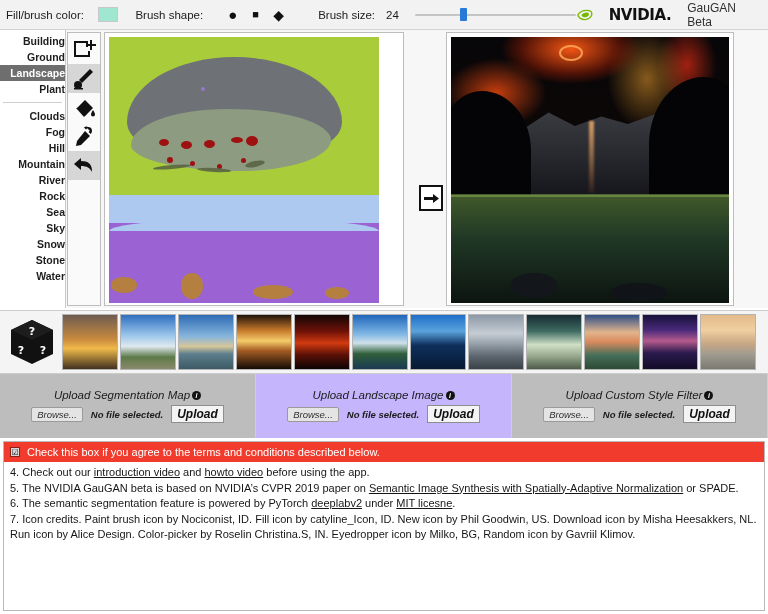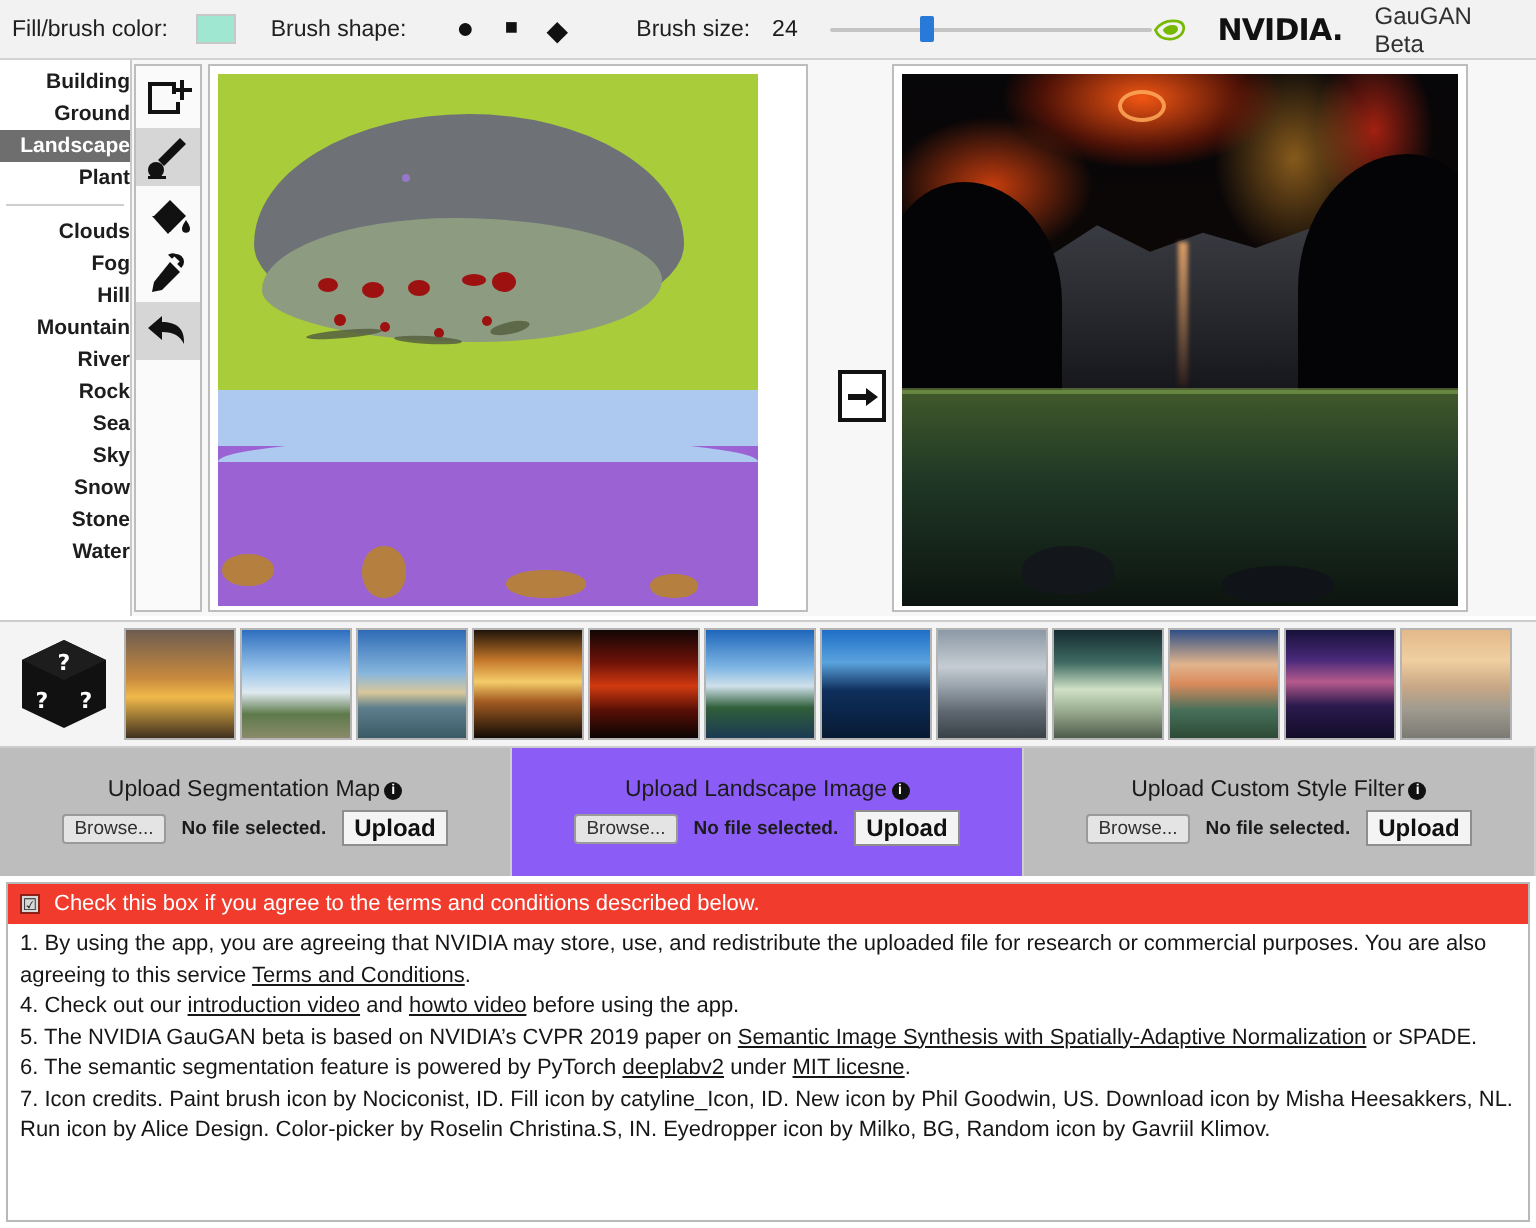--- a/index.html
+++ b/index.html
@@ -243,22 +243,23 @@
     display: flex;
   }
   .upload-cell {
     flex: 1 1 33.33%;
     height: 64px;
     background: #bdbdbd;
     display: flex; flex-direction: column;
     align-items: center; justify-content: center;
     gap: 4px;
     border-right: 1px solid #cfcfcf;
-  }
-  .upload-cell.light { background: #8b5cf6; }
+    font-style: italic;
+  }
+  .upload-cell.light { background: #c4b5fd; }
   .up-title-row { display: flex; align-items: center; gap: 2px; }
   .up-title { font-size: 11.5px; color: #1b1b1b; }
   .info-icon {
     width: 9px; height: 9px; border-radius: 50%;
     background: #111; color: #fff;
     font-size: 7px; line-height: 9px; text-align: center;
     font-weight: bold; align-self: flex-end; margin-bottom: 1px;
   }
   .up-ctl-row { display: flex; align-items: center; gap: 8px; }
   .browse-btn {
@@ -514,19 +515,18 @@
     </div>
   </div>
 </div>
 
 <div id="terms-box">
   <div id="agree-bar">
     <span id="agree-checkbox">☑</span>
     <span id="agree-text">Check this box if you agree to the terms and conditions described below.</span>
   </div>
   <div id="terms-list">
-      <div class="term-line"><span>1. By using the app, you are agreeing that NVIDIA may store, use, and redistribute the uploaded file for research or commercial purposes. You are also agreeing to this service </span><span class="lnk">Terms and Conditions</span><span>.</span></div>
       <div class="term-line"><span>4. Check out our </span><span class="lnk">introduction video</span><span> and </span><span class="lnk">howto video</span><span> before using the app.</span></div>
       <div class="term-line"><span>5. The NVIDIA GauGAN beta is based on NVIDIA’s CVPR 2019 paper on </span><span class="lnk">Semantic Image Synthesis with Spatially-Adaptive Normalization</span><span> or SPADE.</span></div>
       <div class="term-line"><span>6. The semantic segmentation feature is powered by PyTorch </span><span class="lnk">deeplabv2</span><span> under </span><span class="lnk">MIT licesne</span><span>.</span></div>
       <div class="term-line"><span>7. Icon credits. Paint brush icon by Nociconist, ID. Fill icon by catyline_Icon, ID. New icon by Phil Goodwin, US. Download icon by Misha Heesakkers, NL. Run icon by Alice Design. Color-picker by Roselin Christina.S, IN. Eyedropper icon by Milko, BG, Random icon by Gavriil Klimov.</span></div>
     </div>
 </div>
 
 </body></html>

